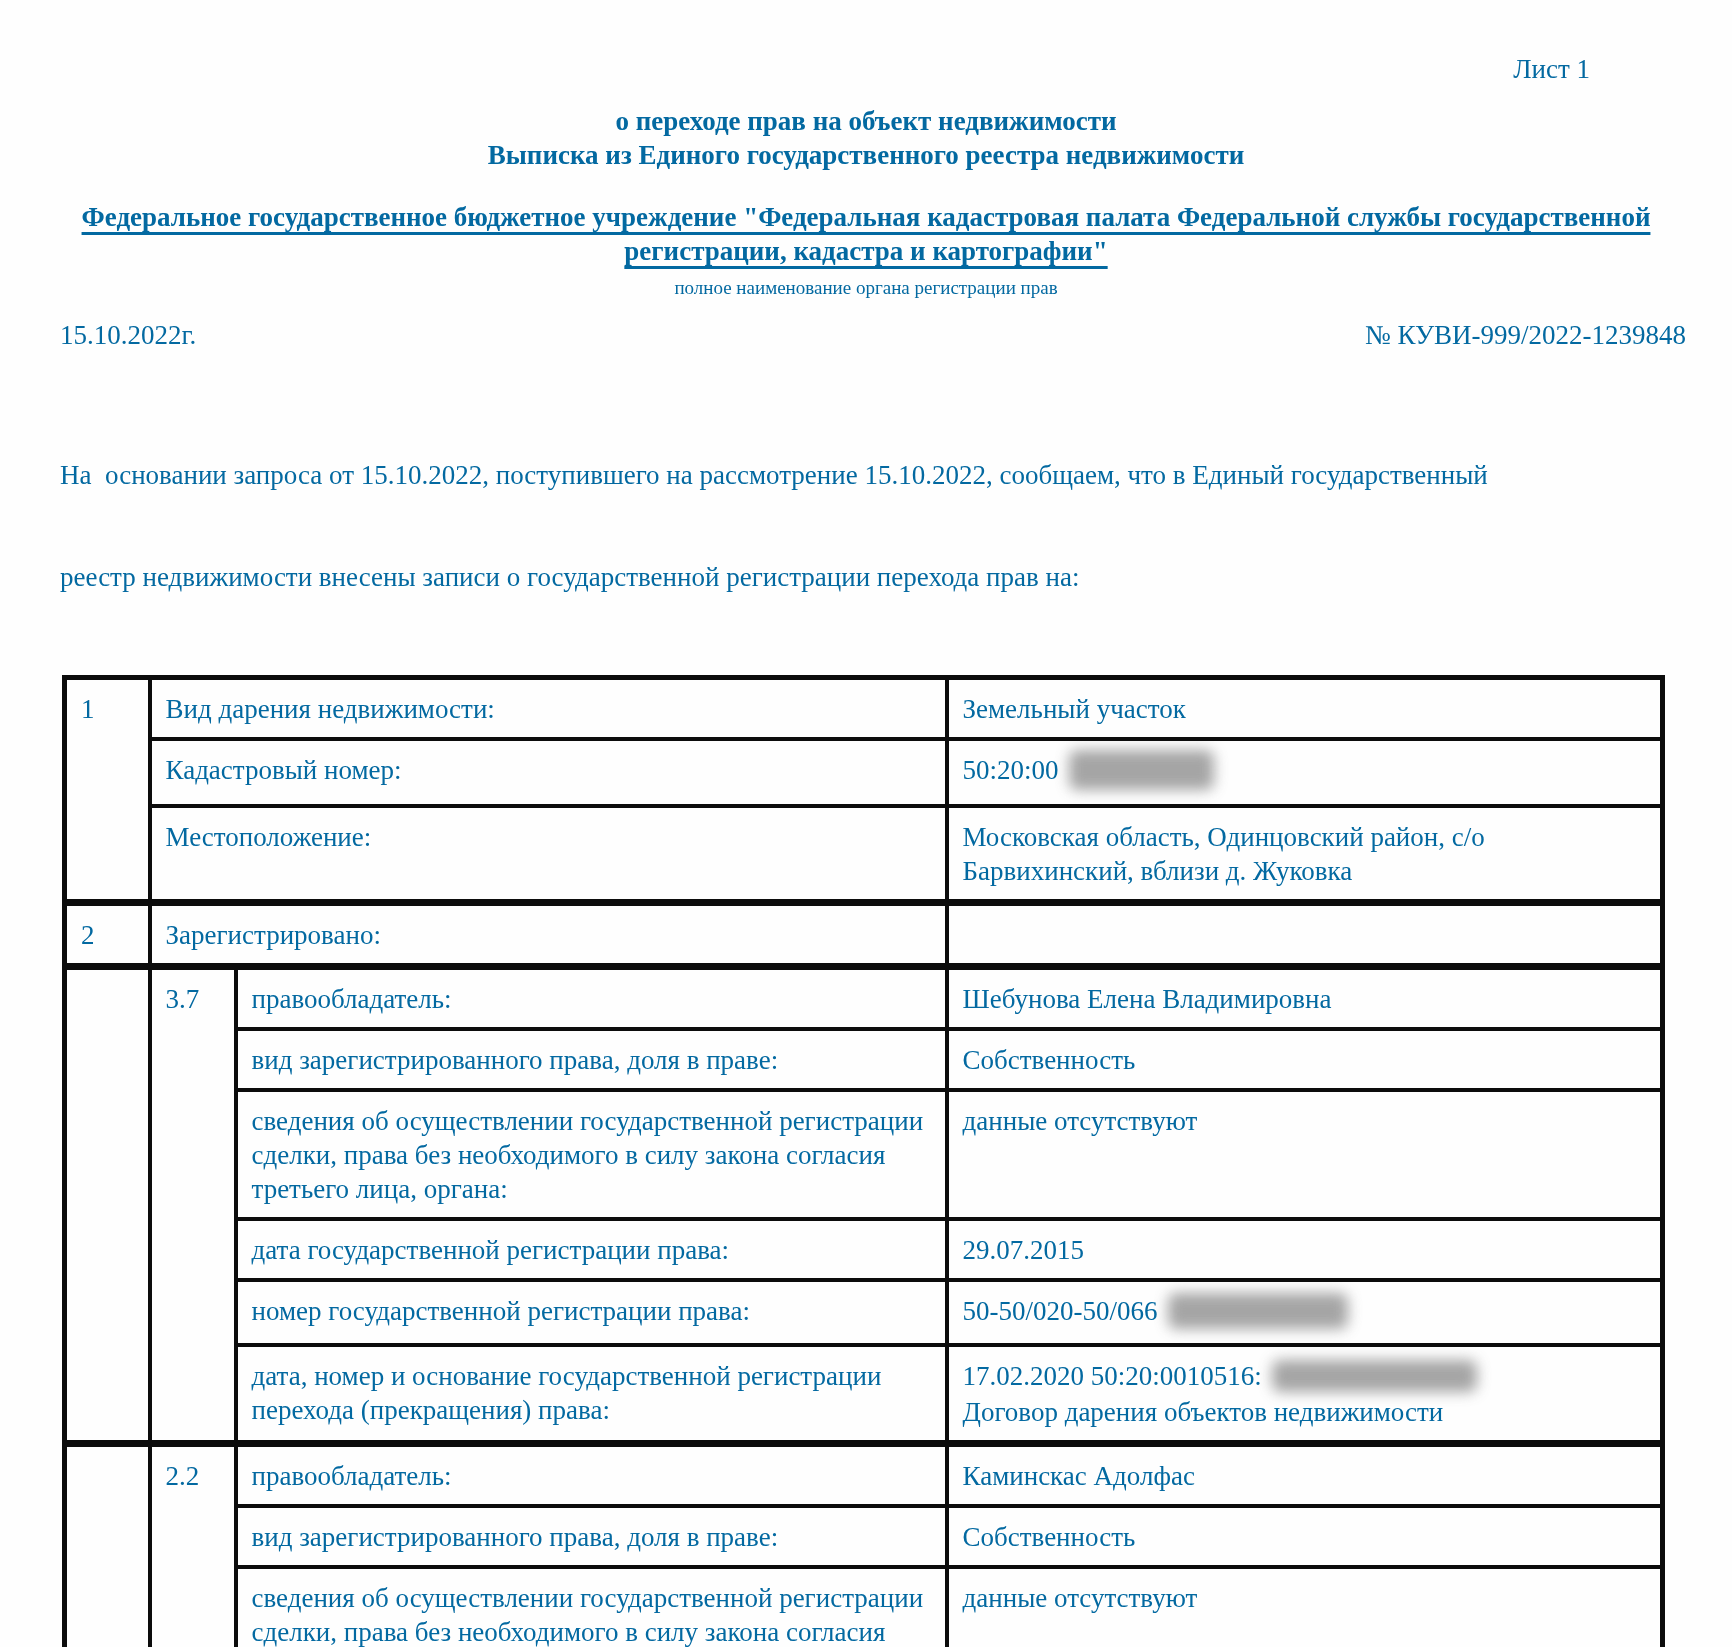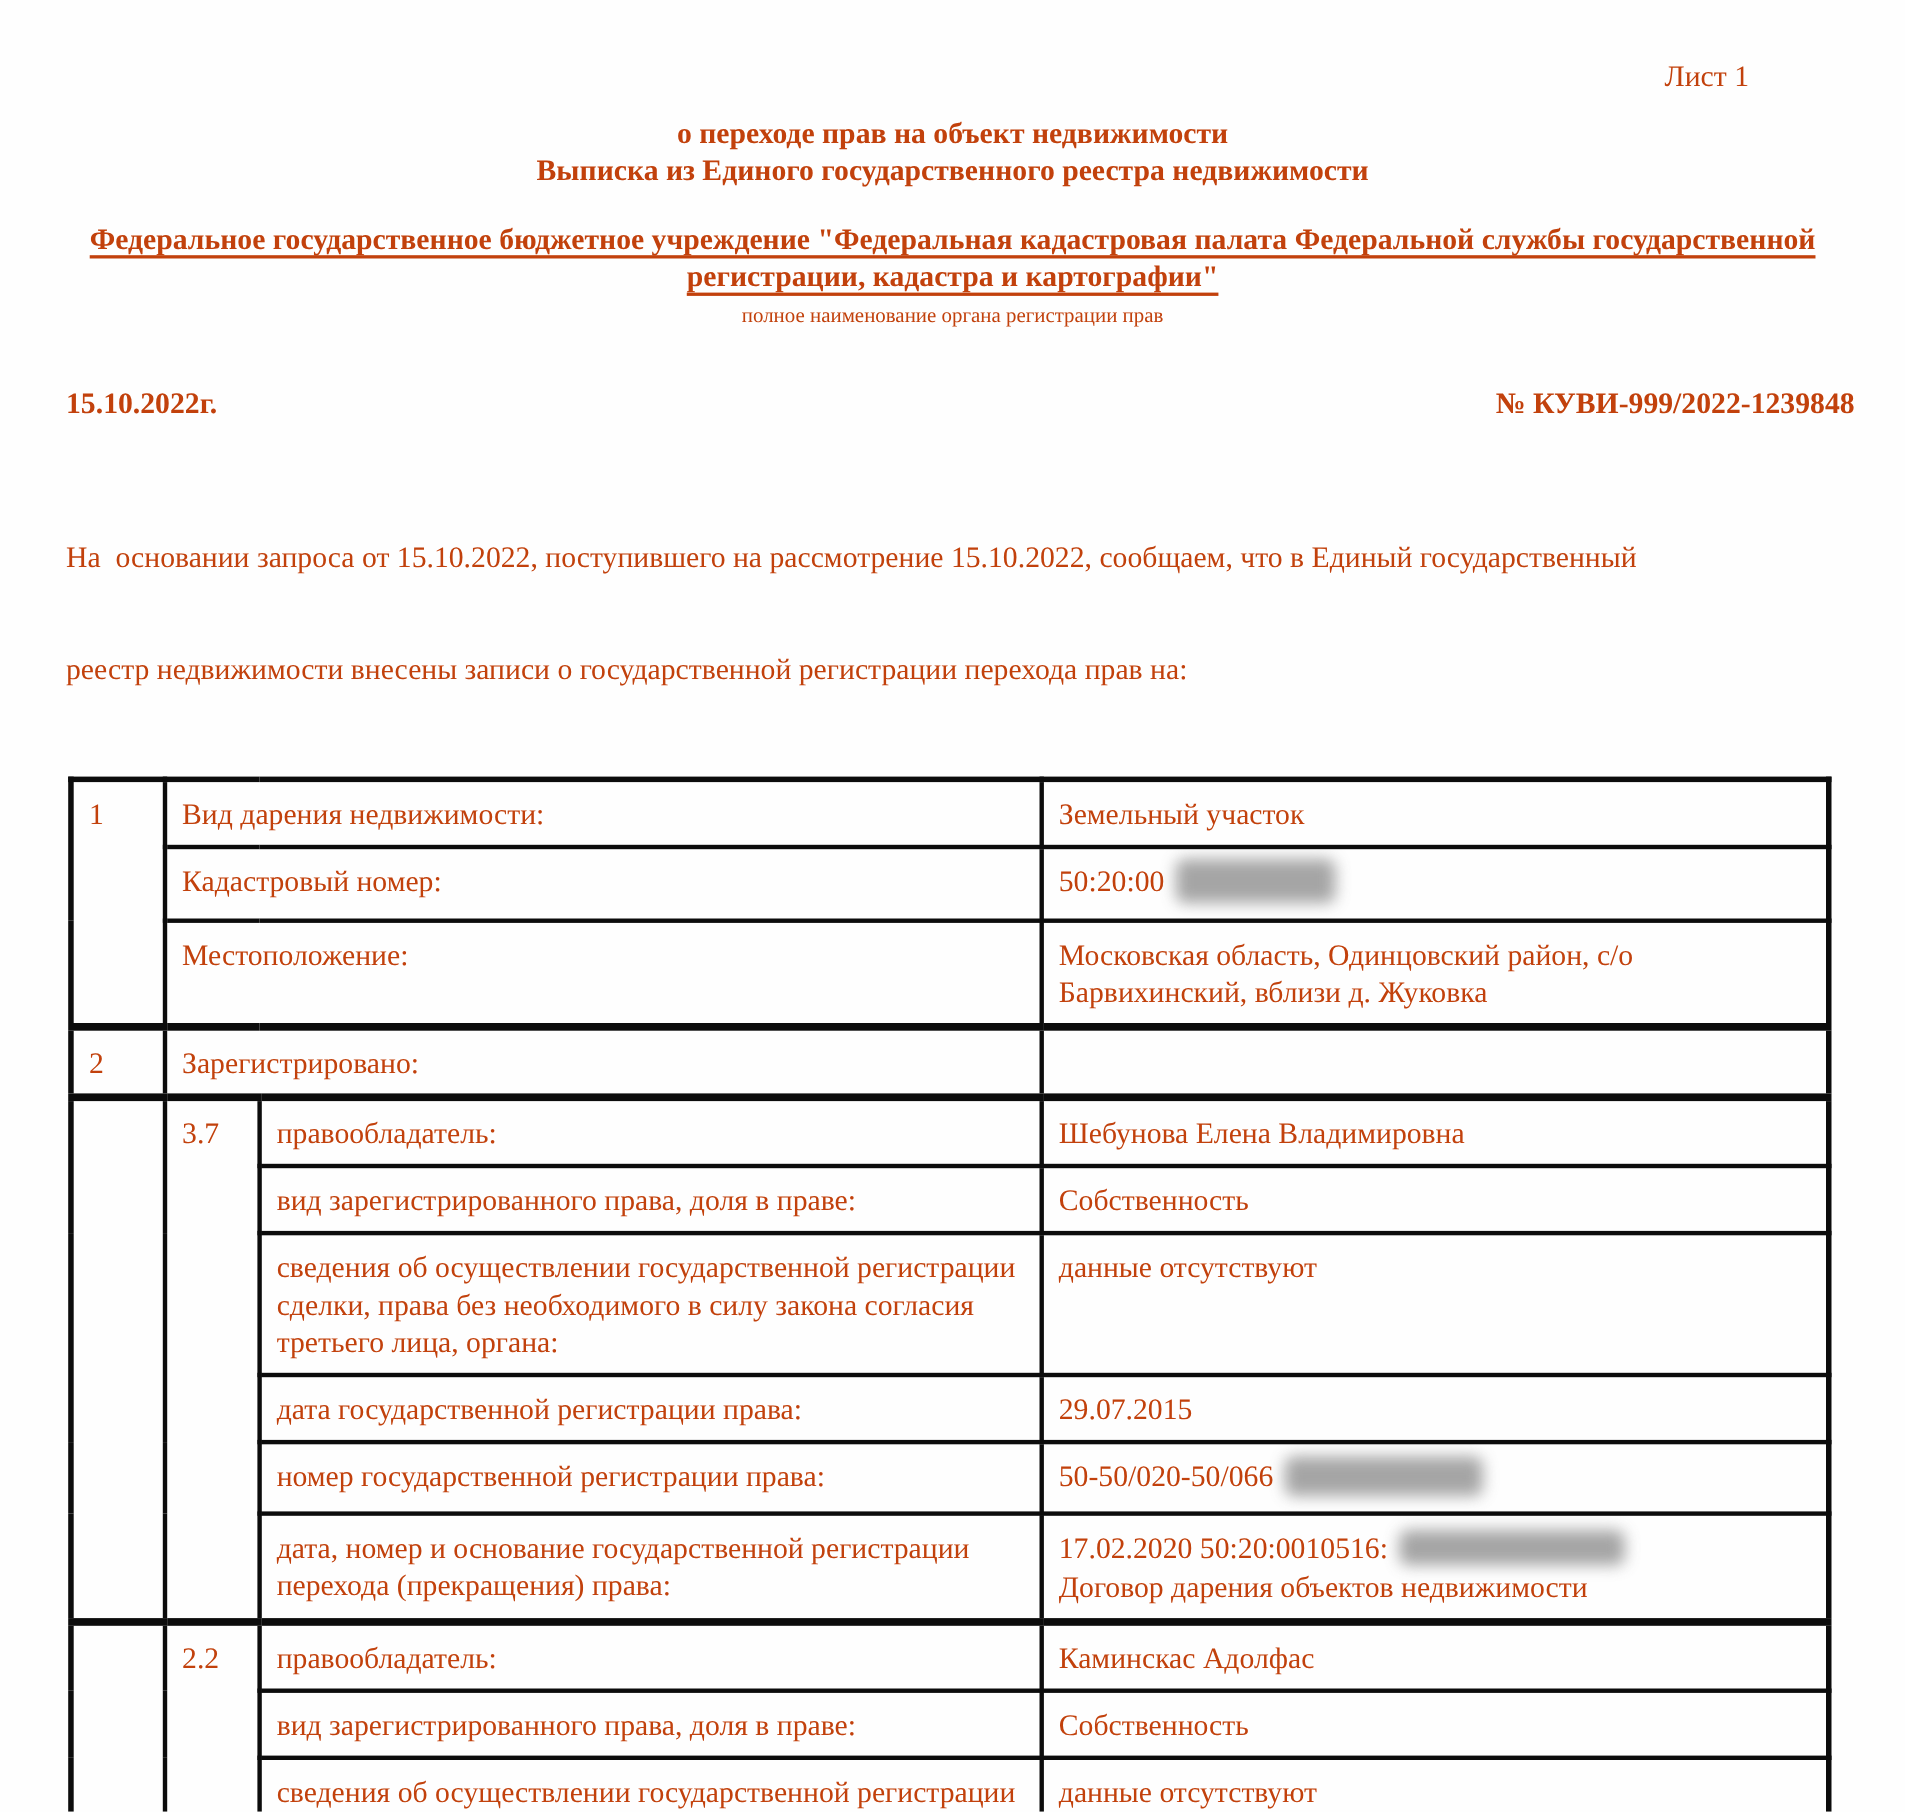--- a/index.html
+++ b/index.html
@@ -5,21 +5,21 @@
   html, body {
     margin: 0;
     padding: 0;
     background: #ffffff;
   }
   .page {
     position: relative;
     width: 1732px;
     height: 1647px;
     background: #fefefe;
-    color: #c2410c;
+    color: #0369a1;
     font-family: "Liberation Serif", "DejaVu Serif", serif;
     font-size: 27px;
     line-height: 34px;
     overflow: hidden;
   }
   .sheet-label {
     padding: 52px 142px 0 0;
     text-align: right;
   }
   .doc-title {
@@ -42,22 +42,21 @@
     margin-top: 8px;
     text-align: center;
     font-size: 19px;
     line-height: 24px;
     font-weight: normal;
   }
   .ref-row {
     display: flex;
     justify-content: space-between;
     align-items: flex-end;
-    margin: 49px 46px 0 60px;
-    font-weight: bold;
+    margin: 18px 46px 0 60px;
   }
   .intro {
     margin: 38px 60px 0 60px;
     white-space: pre-wrap;
   }
   table.ereg {
     margin: 13px 0 0 62px;
     width: 1598px;
     table-layout: fixed;
     border-collapse: collapse;

